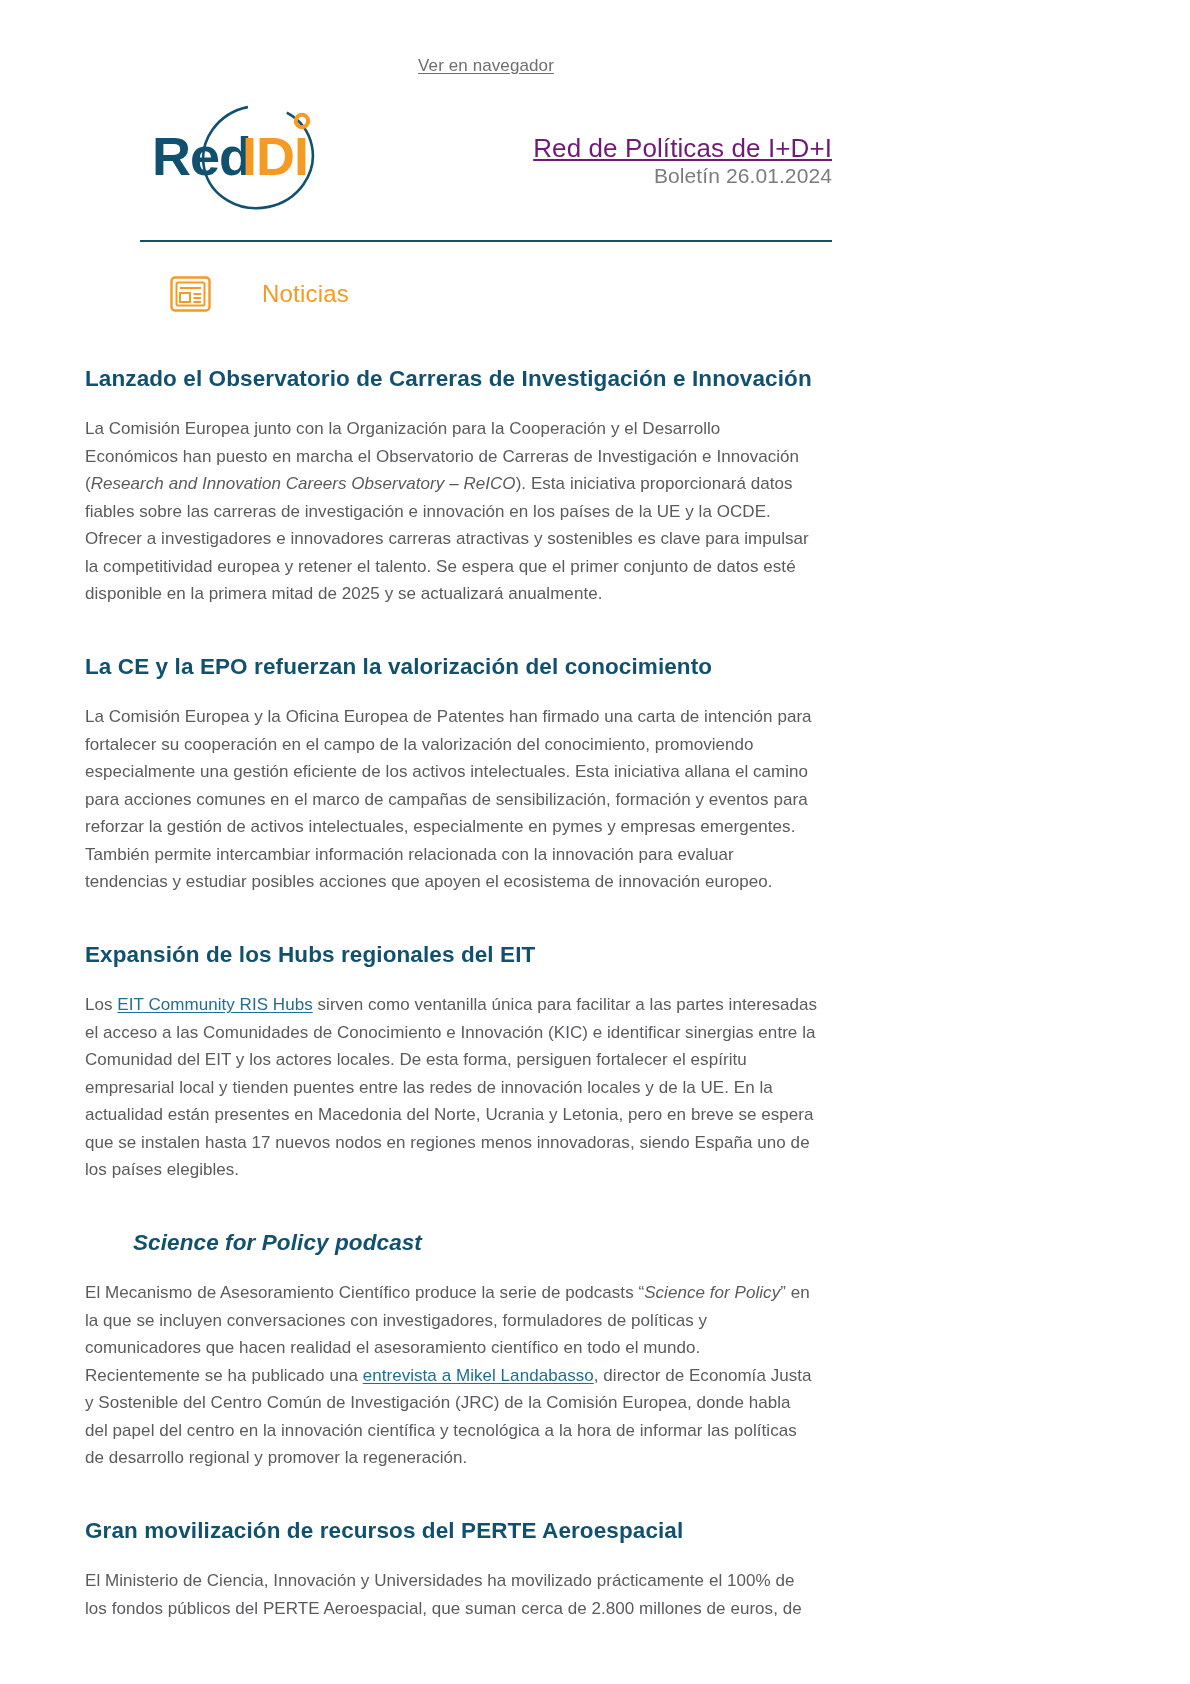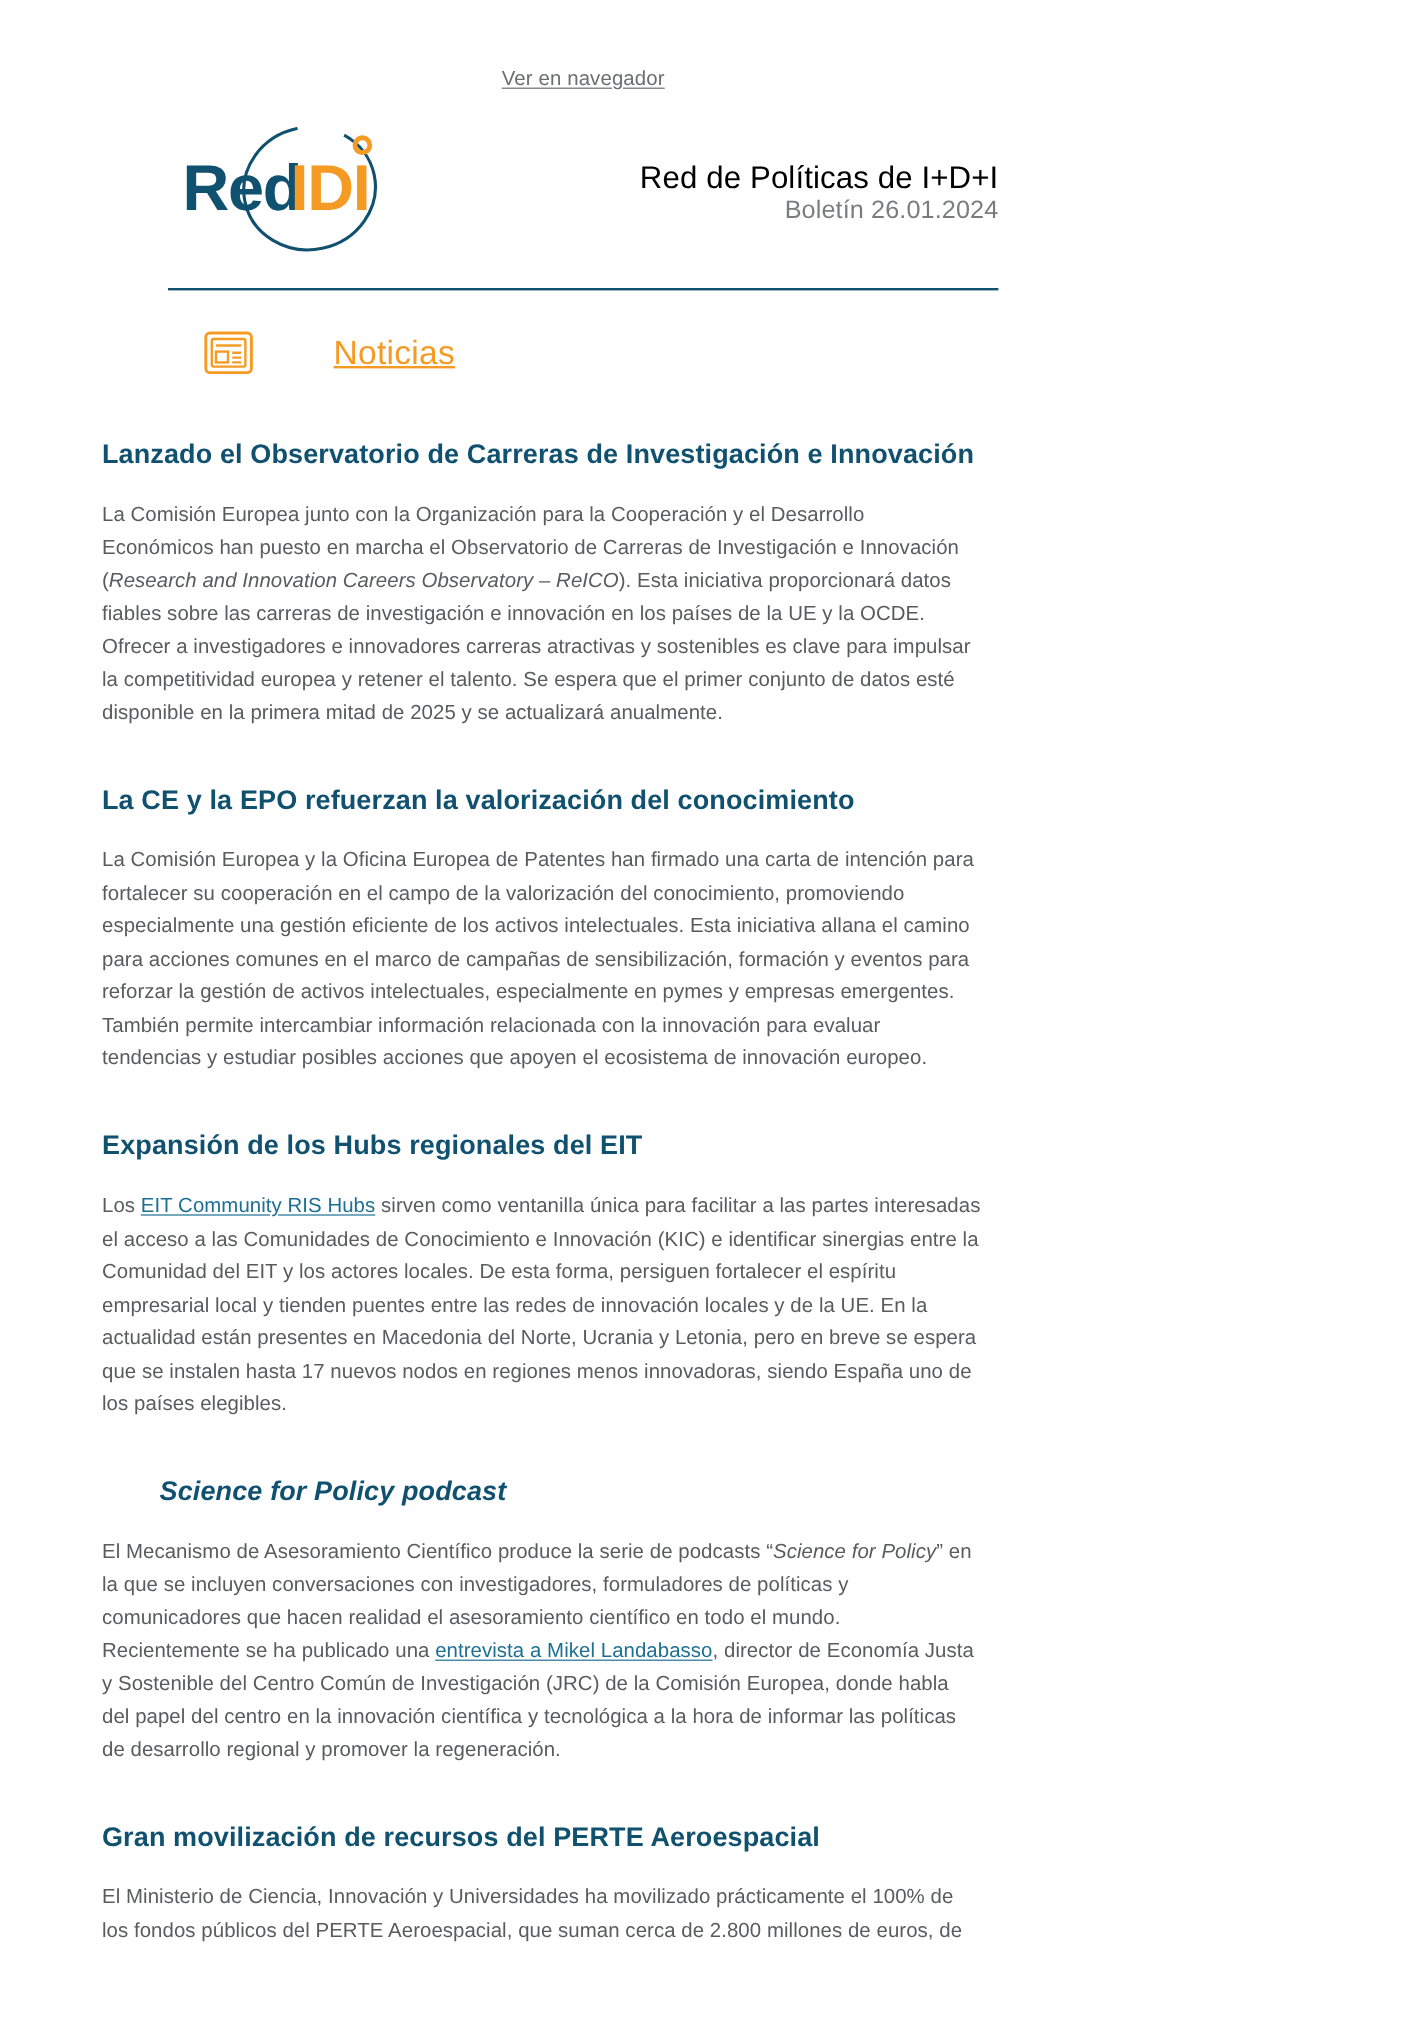--- a/index.html
+++ b/index.html
@@ -53,24 +53,25 @@
   }
   .logo-wrap svg { display:block; }
 
   .header-titles {
     text-align: right;
     flex: 1 1 auto;
     padding-top: 6px;
   }
   .brand-title {
     font-size: 26px;
-    color: #000000;
+    color: #701a75;
     letter-spacing: .1px;
     line-height: 1.25;
     font-weight: 400;
+    text-decoration: underline;
   }
   .brand-sub {
     font-size: 21px;
     color: #7b7c7e;
     margin-top: 0;
     letter-spacing: .1px;
     font-weight: 400;
   }
 
   .rule {
@@ -85,25 +86,24 @@
     padding: 30px 140px 0 140px;
     box-sizing: border-box;
   }
   .news-icon {
     width: 46px;
     height: 44px;
     margin-left: 28px;
     flex: 0 0 auto;
   }
   .section-title {
-    font-size: 28px;
+    font-size: 24px;
     color: #f59b23;
-    margin-left: 64px;
+    margin-left: 48px;
     letter-spacing: .2px;
-    text-decoration: underline;
   }
 
   
   .content {
     padding: 0 155px 0 85px;
     box-sizing: border-box;
   }
   .article { padding-top: 44px; }
   .article:first-child { padding-top: 48px; }
 

